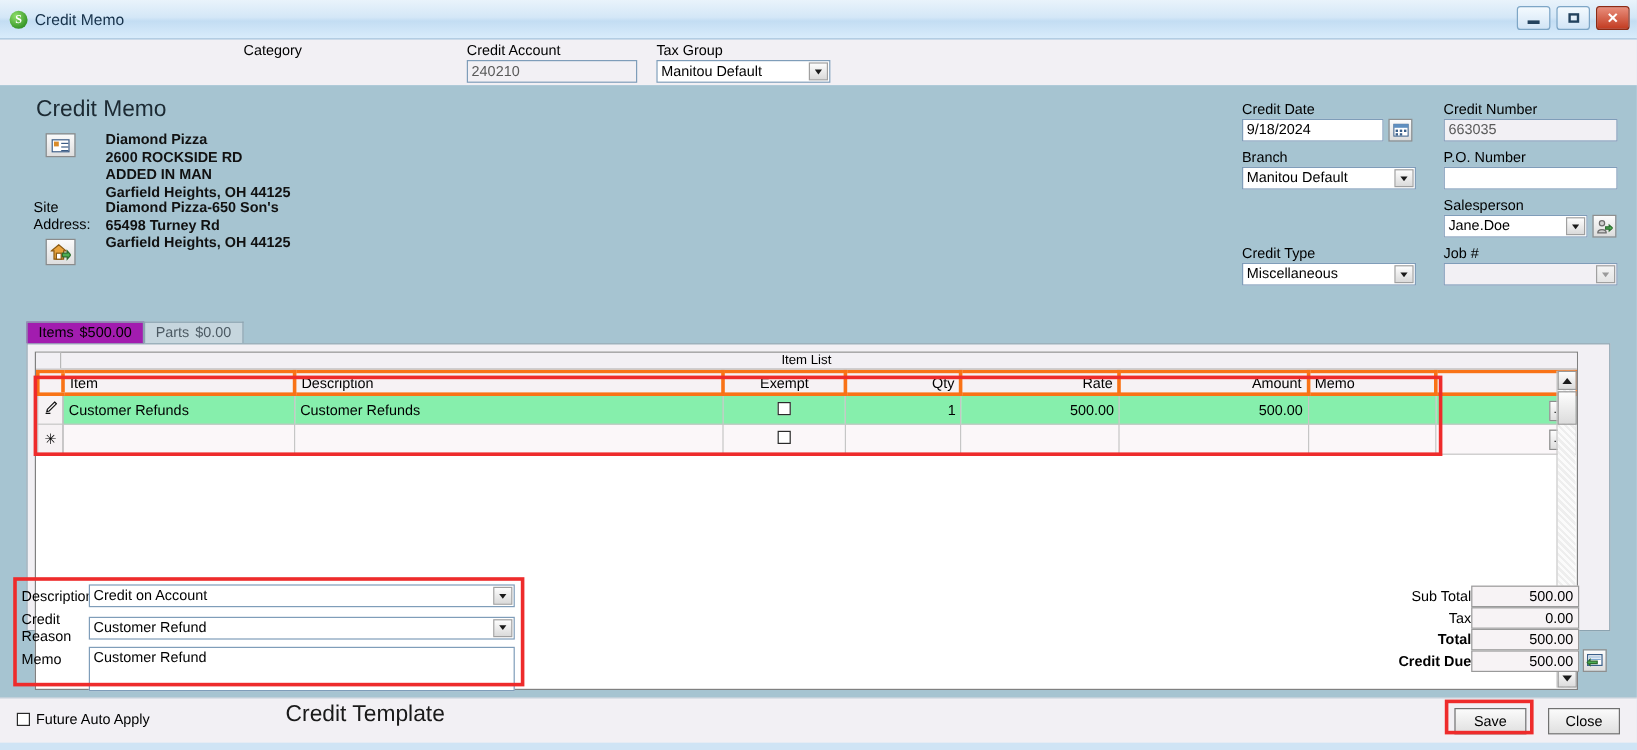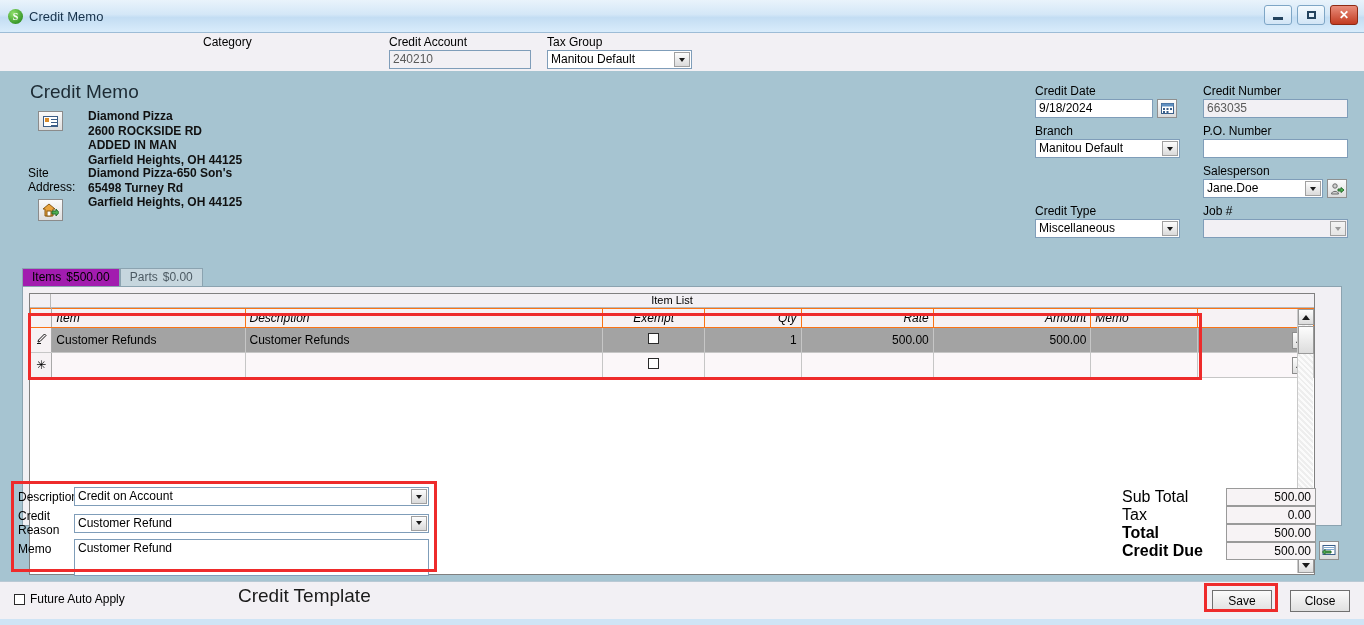--- a/index.html
+++ b/index.html
@@ -116,25 +116,25 @@
     background:#f2f0f4; border:1px solid #8ba3b0;
   }
 
   
   .gridwrap { position:absolute; left:6px; top:6px; width:1286px; height:282px; border:1px solid #808080; background:#fff; }
   .capbar { height:14px; background:#f2f0f4; border-bottom:1px solid #b8b8b8; position:relative; }
   .capbar .cap { position:absolute; left:0; right:0; text-align:center; font-size:11px; top:0px; }
   .capbar .corner { position:absolute; left:0; top:0; width:21px; height:13px; border-right:1px solid #b8b8b8; background:#f2f0f4; }
   table.grid { border-collapse:collapse; width:100%; table-layout:fixed; font-size:12px; }
   table.grid th {
-    background:#f6f2f4; border:1px solid #f97316; font-weight:normal;
-    height:19px; padding:0 4px; text-align:left; font-size:12px;font-style:italic;
+    background:#f6f2f4; border:3px solid #f97316; font-weight:normal;
+    height:19px; padding:0 4px; text-align:left; font-size:12px;
   }
   table.grid th.r { text-align:right; }
-  table.grid td { border:1px solid #c6c6c6; height:25px; padding:0 4px; background:#a3a3a3; }
+  table.grid td { border:1px solid #c6c6c6; height:25px; padding:0 4px; background:#86efac; }
   table.grid td.r { text-align:right; }
   table.grid tr.alt td { background:#fbf7f9; }
   .rowhdr { width:21px; background:#f6f2f4 !important; text-align:center !important;
             padding:0 !important; border-right:1px solid #a9a9a9 !important; }
   .chk { width:11px; height:11px; border:1px solid #2a2a2a; background:#fff; display:inline-block; }
   .dotbtn {
     width:17px; height:17px; border:1px solid #8d8d8d;
     background:linear-gradient(to bottom,#fdfdfd,#dedede);
     font-size:10px; line-height:13px; text-align:center; display:inline-block;
     letter-spacing:0.5px;
@@ -152,21 +152,21 @@
   .thumb { width:16px; height:28px; border:1px solid #9a9a9a;
            background:linear-gradient(to bottom,#fdfdfd,#dcdcdc); }
 
   
   .descpanel { position:absolute; left:18px; top:415px; width:418px; height:85px; }
   .dlab { font-size:12px; }
 
   
   .totals { position:absolute; right:22px; top:416px; width:220px; }
   .trow { display:flex; align-items:center; height:19px; margin-bottom:-1px; }
-  .tlab { width:104px; font-size:16px; }
+  .tlab { width:104px; font-size:12px;text-align:right; }
   .tlab.b { font-weight:bold; }
   .tval {
     width:90px; height:18px; border:1px solid #9a9a9a; background:#f7f3f5;
     text-align:right; font-size:12px; padding:1px 4px; line-height:14px;
   }
 
   
   .footer {
     position:absolute; left:0; top:581px; width:1364px; height:38px;
     background:#f2f0f4; border-top:1px solid #b9c9d4;

